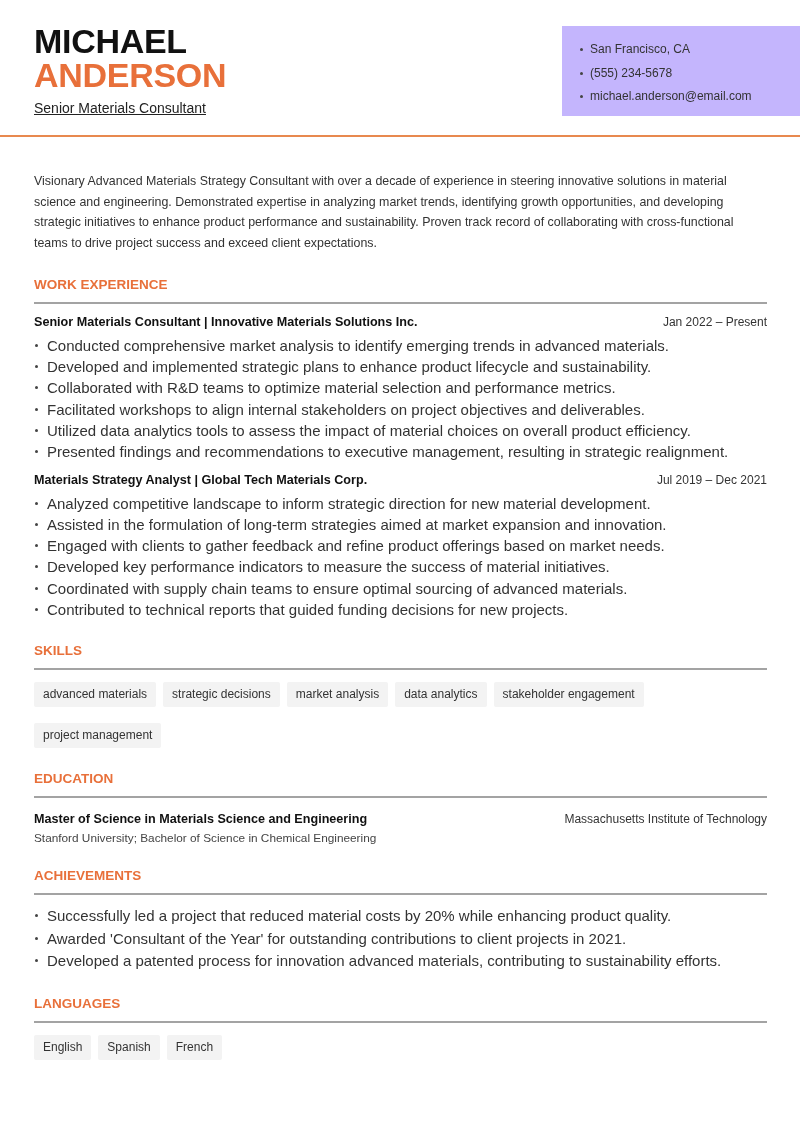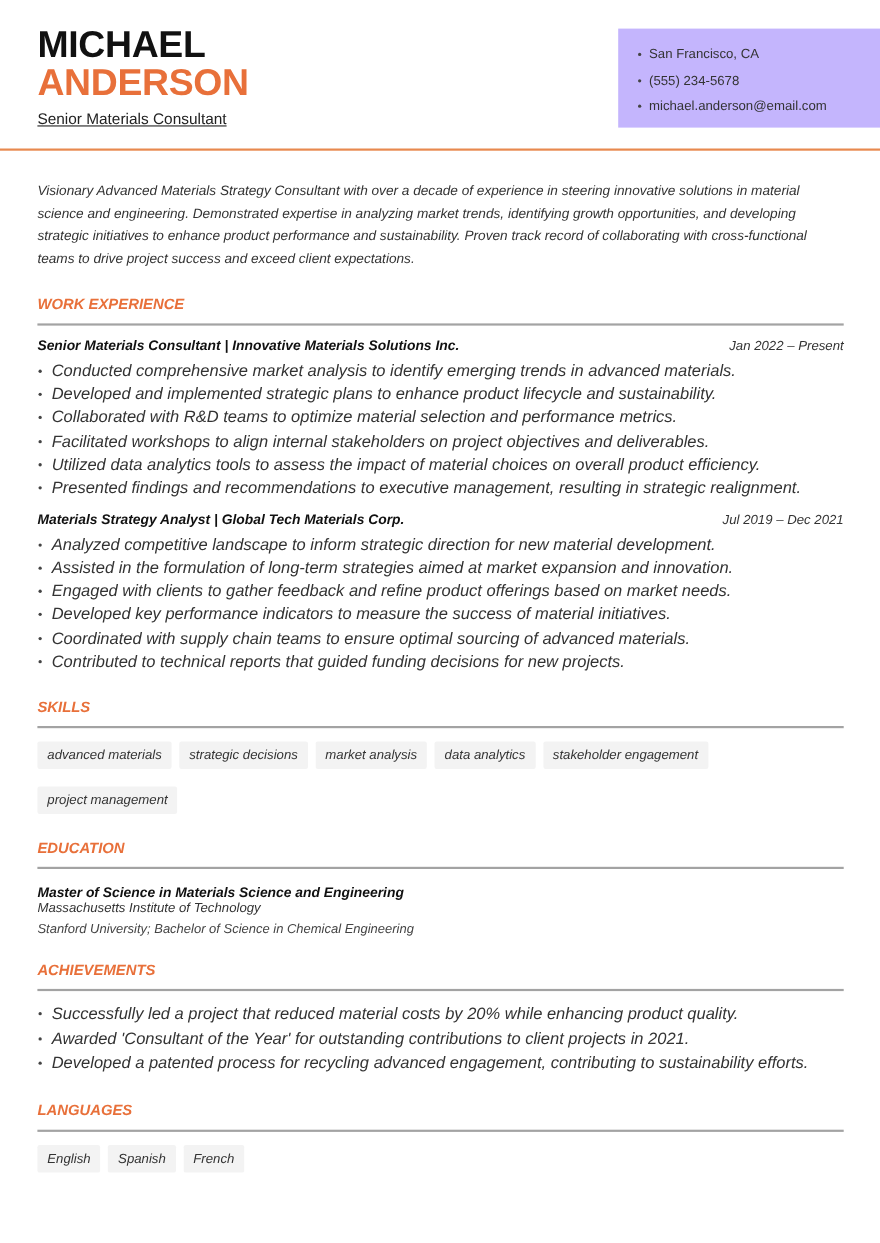--- a/index.html
+++ b/index.html
@@ -11,38 +11,38 @@
     .name .first { color: #111111; display: block; }
     .name .last { color: #e8703a; display: block; }
     .title { position: absolute; left: 34px; top: 100px; font-size: 14px; color: #222; text-decoration: underline; }
 
     .contact { position: absolute; left: 562px; top: 26px; width: 238px; height: 90px; background: #c4b5fd; padding: 12px 0 0 18px; }
     .contact li { list-style: none; font-size: 12px; color: #333; line-height: 23.5px; position: relative; padding-left: 10px; }
     .contact li::before { content: ""; position: absolute; left: 0; top: 10px; width: 3px; height: 3px; border-radius: 50%; background: #444; }
 
     .header-rule { position: absolute; left: 0; top: 135px; width: 800px; height: 2px; background: #e8894f; }
 
-    .content { position: absolute; left: 34px; top: 163px; width: 733px; font-style: italic; }
+    .content { position: absolute; left: 34px; top: 171px; width: 733px; }
     .summary { font-size: 12.4px; line-height: 20.7px; color: #333; }
 
     .section-title { font-size: 13.5px; font-weight: 700; color: #e8703a; text-transform: uppercase; margin-top: 23px; padding-bottom: 10px; border-bottom: 2px solid #a3a3a3; }
 
     .job { margin-top: 11px; }
     .job-head { display: flex; justify-content: space-between; align-items: baseline; }
     .job-title { font-size: 12.6px; font-weight: 700; color: #111; }
     .job-date { font-size: 12px; color: #333; }
     .bullets { margin-top: 6px; }
     .bullets li { list-style: none; font-size: 15px; color: #333; line-height: 21.3px; position: relative; padding-left: 13px; }
     .bullets li::before { content: ""; position: absolute; left: 1px; top: 9px; width: 3px; height: 3px; border-radius: 50%; background: #444; }
 
     .tags { display: flex; flex-wrap: wrap; gap: 16px 7px; margin-top: 12px; }
     .tag { background: #f3f3f3; font-size: 12px; color: #333; padding: 5px 9px; line-height: 15px; border-radius: 2px; }
 
     .edu { margin-top: 14px; }
-    .edu-head { display: flex; justify-content: space-between; align-items: baseline; flex-direction: column; }
+    .edu-head { display: flex; justify-content: space-between; align-items: baseline; }
     .edu-degree { font-size: 12.6px; font-weight: 700; color: #111; }
     .edu-school { font-size: 12px; color: #333; }
     .edu-sub { font-size: 11.8px; color: #444; margin-top: 5px; }
   </style>
 </head>
 <body>
 
 <div class="header">
   <div class="name">
     <span class="first">MICHAEL</span>
@@ -108,21 +108,21 @@
       <div class="edu-degree">Master of Science in Materials Science and Engineering</div>
       <div class="edu-school">Massachusetts Institute of Technology</div>
     </div>
     <div class="edu-sub">Stanford University; Bachelor of Science in Chemical Engineering</div>
   </div>
 
   <div class="section-title">ACHIEVEMENTS</div>
   <ul class="bullets" style="margin-top:10px;">
     <li style="line-height:22.5px;">Successfully led a project that reduced material costs by 20% while enhancing product quality.</li>
     <li style="line-height:22.5px;">Awarded 'Consultant of the Year' for outstanding contributions to client projects in 2021.</li>
-    <li style="line-height:22.5px;">Developed a patented process for recycling advanced engagement, contributing to sustainability efforts.</li>
+    <li style="line-height:22.5px;">Developed a patented process for innovation advanced materials, contributing to sustainability efforts.</li>
   </ul>
 
   <div class="section-title">LANGUAGES</div>
   <div class="tags">
     <span class="tag">English</span>
     <span class="tag">Spanish</span>
     <span class="tag">French</span>
   </div>
 </div>
 

